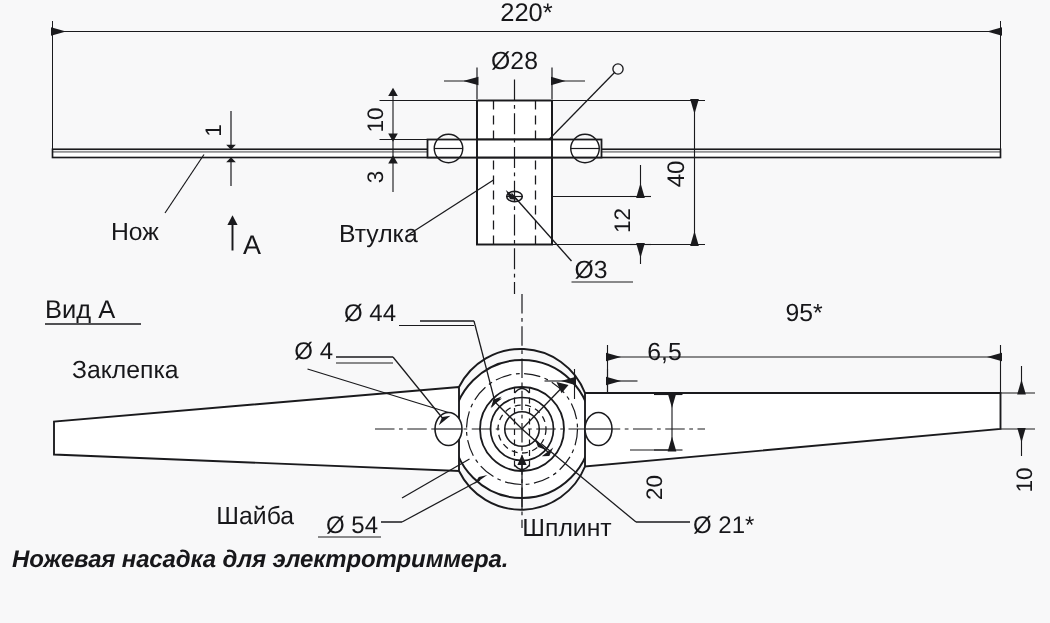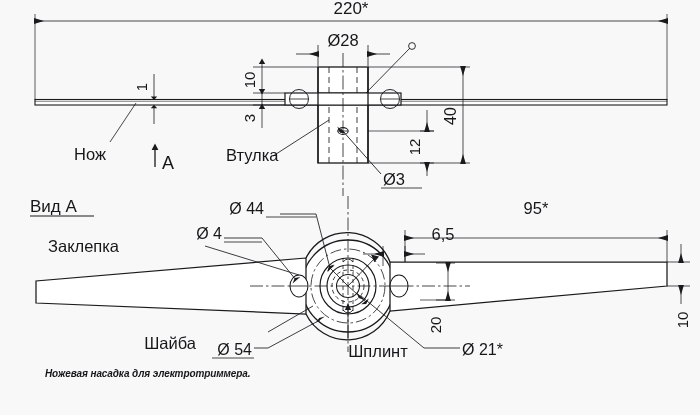--- a/index.html
+++ b/index.html
@@ -17,25 +17,24 @@
   }
   svg{display:block;}
   .caption{
     position:absolute;
     left:8px;
     top:366px;
     width:500px;
     font-family:"Liberation Sans", sans-serif;
     font-weight:bold;
     font-style:italic;
-    font-size:10px;
+    font-size:16px;
     line-height:16.5px;
     color:#17171a;
     letter-spacing:-0.1px;
-    margin-left:37px;
   }
   .caption div{white-space:nowrap;}
 </style>
 </head>
 <body>
 
 <div id="sheet">
 
 <svg width="700" height="415" viewBox="0 0 700 415">
   <defs>

